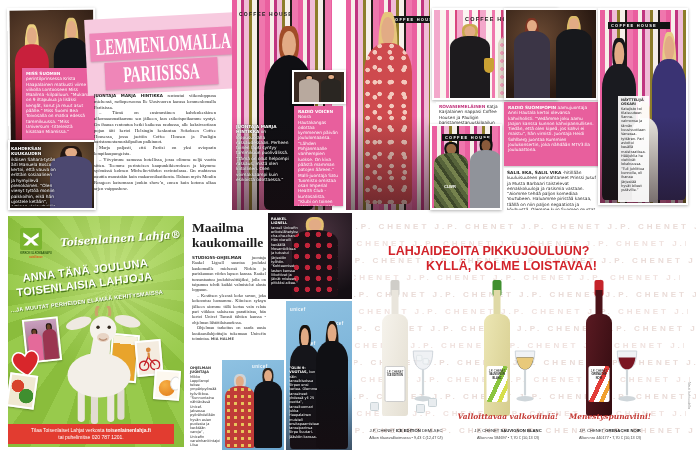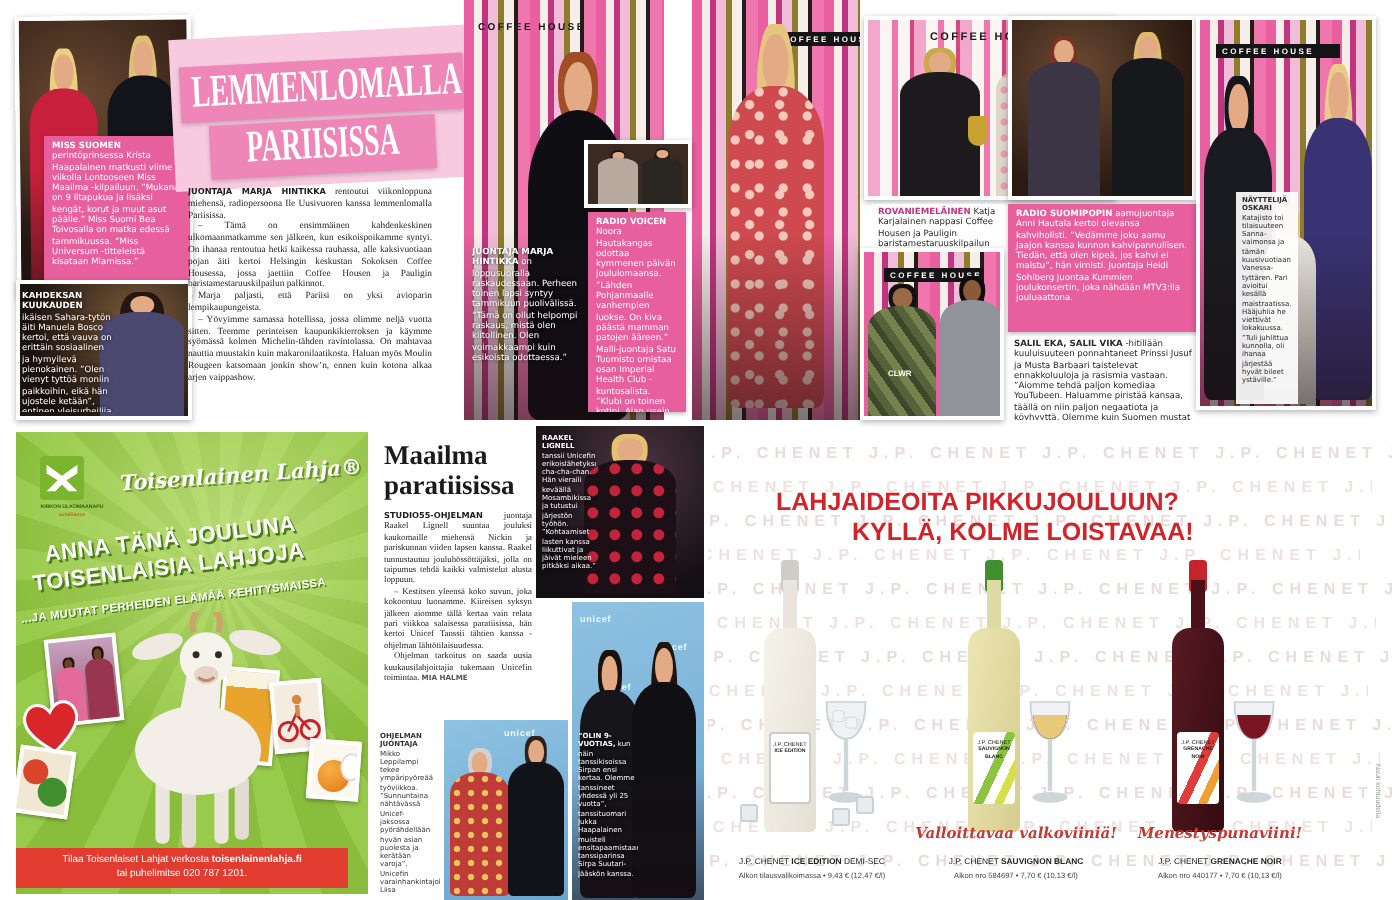--- a/index.html
+++ b/index.html
@@ -361,21 +361,21 @@
 
   </div>
   <div id="gift-footer">
     <span>Tilaa Toisenlaiset Lahjat verkosta </span><b>toisenlainenlahja.fi</b><br>
     <span>tai puhelimitse 020 787 1201.</span>
   </div>
 
   <div>
     <div class="travel-title" style="left:192px;top:221px;position:absolute;">
       <div>Maailma</div>
-      <div>paratiisissa</div>
+      <div>kaukomaille</div>
     </div>
     <div class="article" style="left:192px;top:255px;width:74px;height:102px;font-size:4.4px;line-height:5.4px;">
       <p><span class="lead-bold">STUDIO55-OHJELMAN</span><span> juontaja Raakel Lignell suuntaa jouluksi kaukomaille miehensä Nickin ja pariskunnan viiden lapsen kanssa. Raakel tunnustautuu jouluhössöttäjäksi, jolla on taipumus tehdä kaikki valmistelut alusta loppuun.</span></p>
       <p>– Kestitsen yleensä koko suvun, joka kokoontuu luonamme. Kiireisen syksyn jälkeen aiomme tällä kertaa vain relata pari viikkoa salaisessa paratiisissa, hän kertoi Unicef Tanssii tähtien kanssa -ohjelman lähtötilaisuudessa.</p>
       <p><span>Ohjelman tarkoitus on saada uusia kuukausilahjoittajia tukemaan Unicefin toimintaa.</span> <span class="byline">MIA HALME</span></p>
     </div>
 
     <div class="photo noframe" style="left:268px;top:213px;width:84px;height:86px;background:radial-gradient(circle at 60% 25%,#4a3340,#140f14 75%);">
       <div class="psn" style="left:24px;top:4px;width:46px;height:80px;">
         <div class="hair" style="background:#e4c070;"></div>

